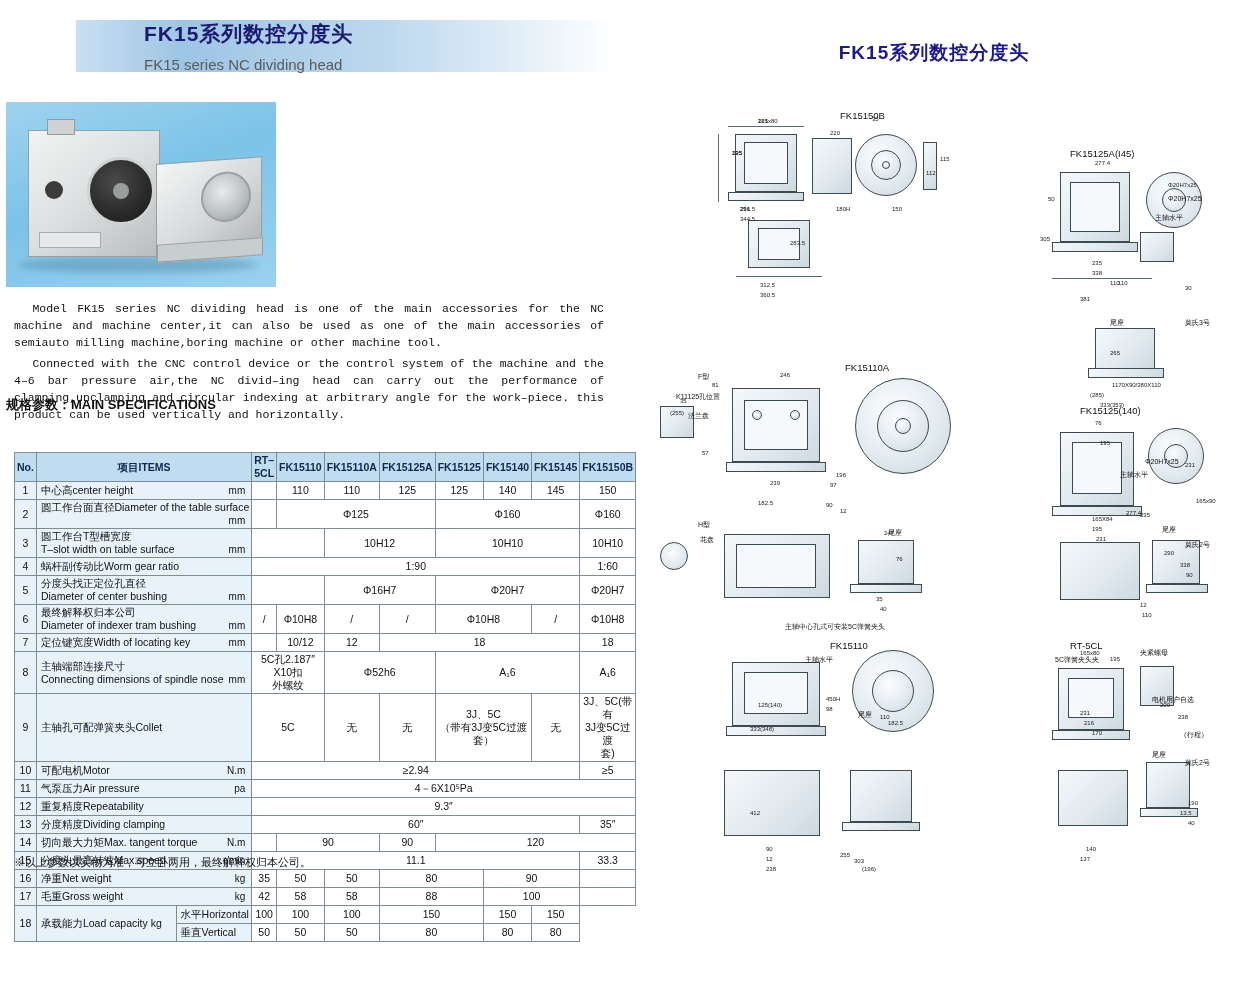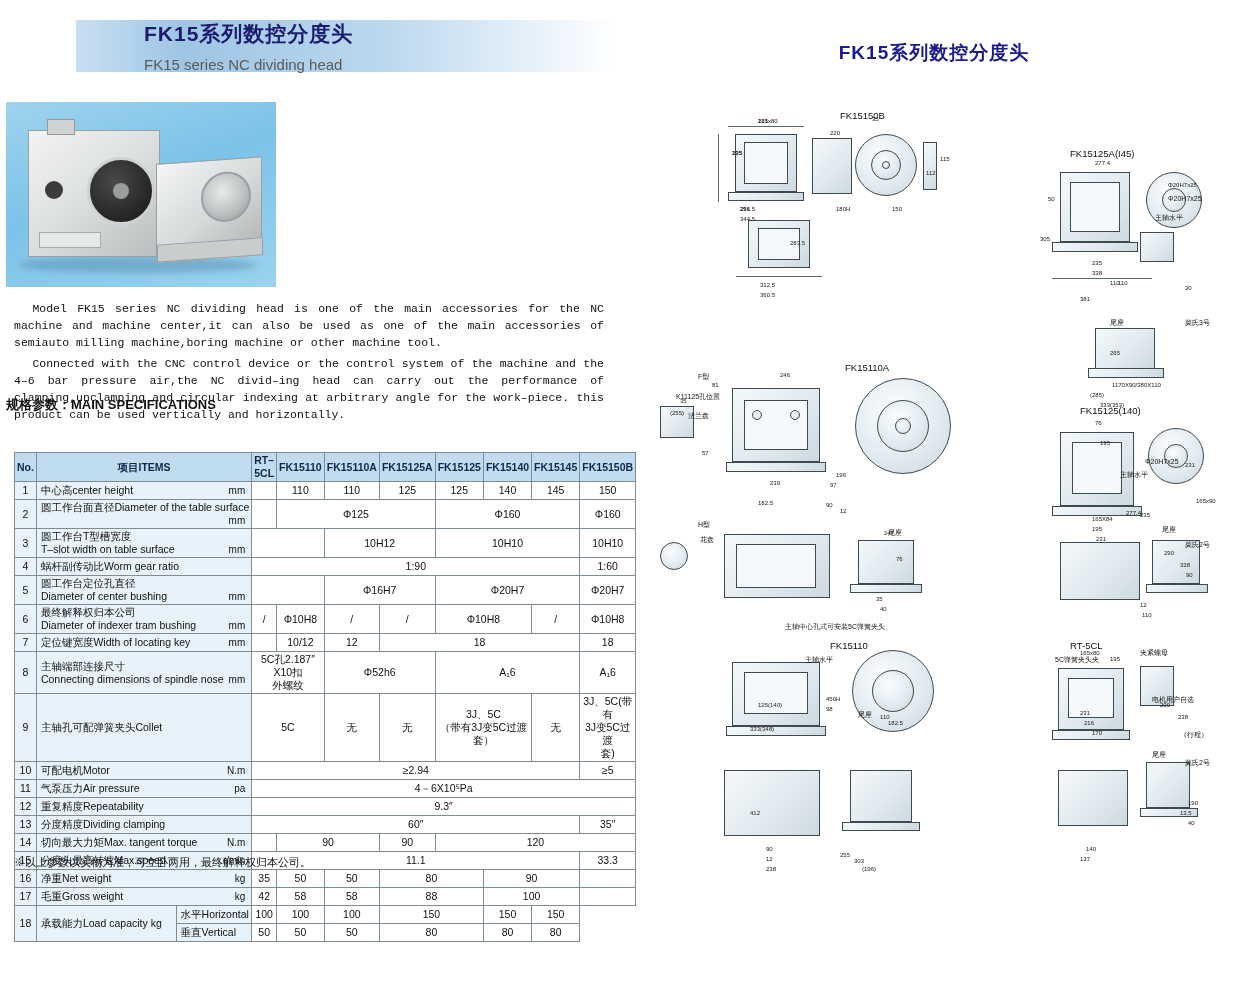--- a/index.html
+++ b/index.html
@@ -419,21 +419,21 @@
           <td class="val" colspan="7">
             <div>1:90</div>
           </td>
           <td class="val" colspan="1">
             <div>1:60</div>
           </td>
         </tr>
         <tr>
           <td class="no">5</td>
           <td class="item" colspan="2">
-            <div>圆工作台定位孔直径</div>
+            <div>分度头找正定位孔直径</div>
             <div>Diameter of center bushing<span class="unit">mm</span></div>
           </td>
           <td class="val" colspan="2">
             <div></div>
           </td>
           <td class="val" colspan="2">
             <div>Φ16H7</div>
           </td>
           <td class="val" colspan="3">
             <div>Φ20H7</div>

